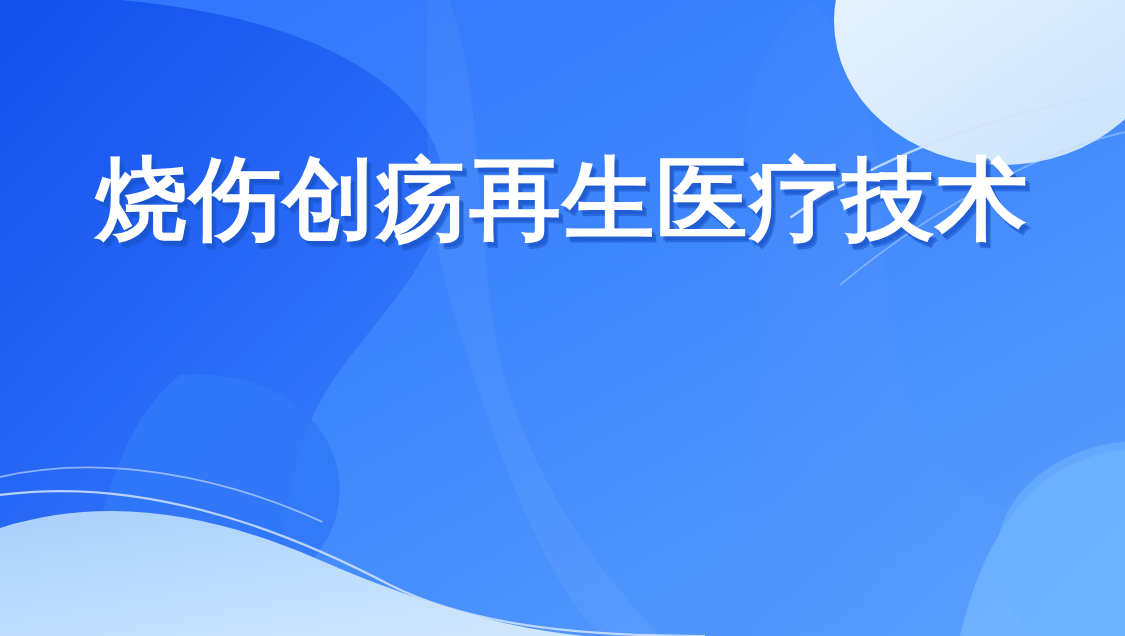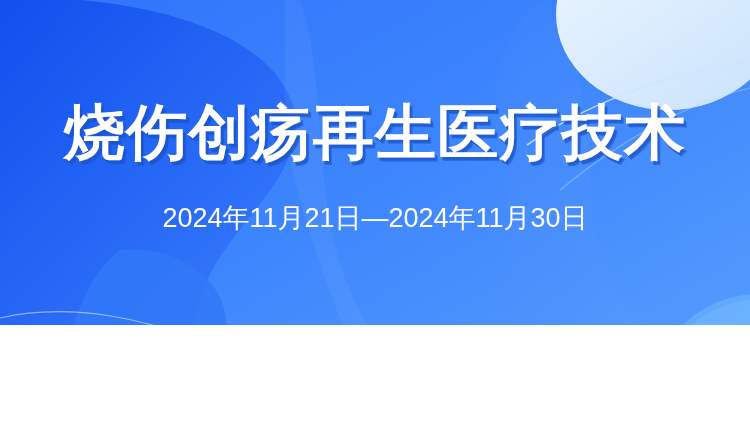--- a/index.html
+++ b/index.html
@@ -8,21 +8,21 @@
     padding: 0;
     background: #ffffff;
   }
   body {
     font-family: "Liberation Sans", "DejaVu Sans", sans-serif;
   }
 
   #banner {
     position: relative;
     width: 750px;
-    height: 325px;
+    height: 424px;
     overflow: hidden;
     background: linear-gradient(135deg, #2f73fb 0%, #3d85fd 45%, #59a0fd 100%);
   }
 
   
   .bg-layer {
     position: absolute;
     inset: 0;
     width: 750px;
     height: 424px;
@@ -134,16 +134,15 @@
     <ellipse cx="760" cy="372" rx="96" ry="78" fill="#69b0fd" opacity="0.7"></ellipse>
 
     <path d="M0,352 C70,330 140,342 210,372 C275,400 330,418 390,424 L0,424 Z" fill="url(#gLight)"></path>
 
     <path d="M0,330 C90,318 180,348 260,390 C320,420 400,424 470,424" fill="none" stroke="#dce9fd" stroke-width="1.5" opacity="0.8"></path>
     <path d="M0,318 C70,302 150,318 215,348" fill="none" stroke="#e4eefe" stroke-width="1.2" opacity="0.55"></path>
   </svg>
 
   <div class="content">
     <div class="title">烧伤创疡再生医疗技术</div>
-    <div class="daterange">2024年11月21日—2024年11月30日</div>
   </div>
 
 </div>
 
 </body></html>

